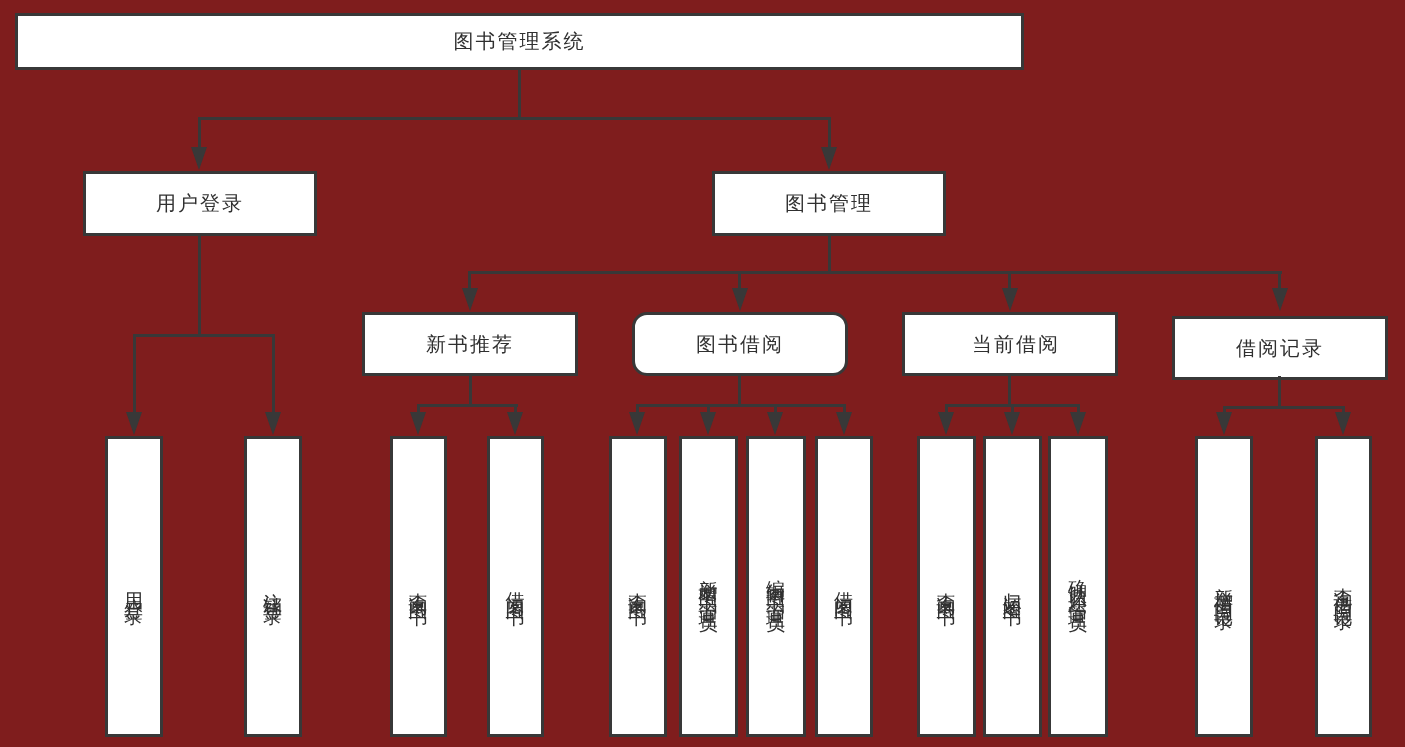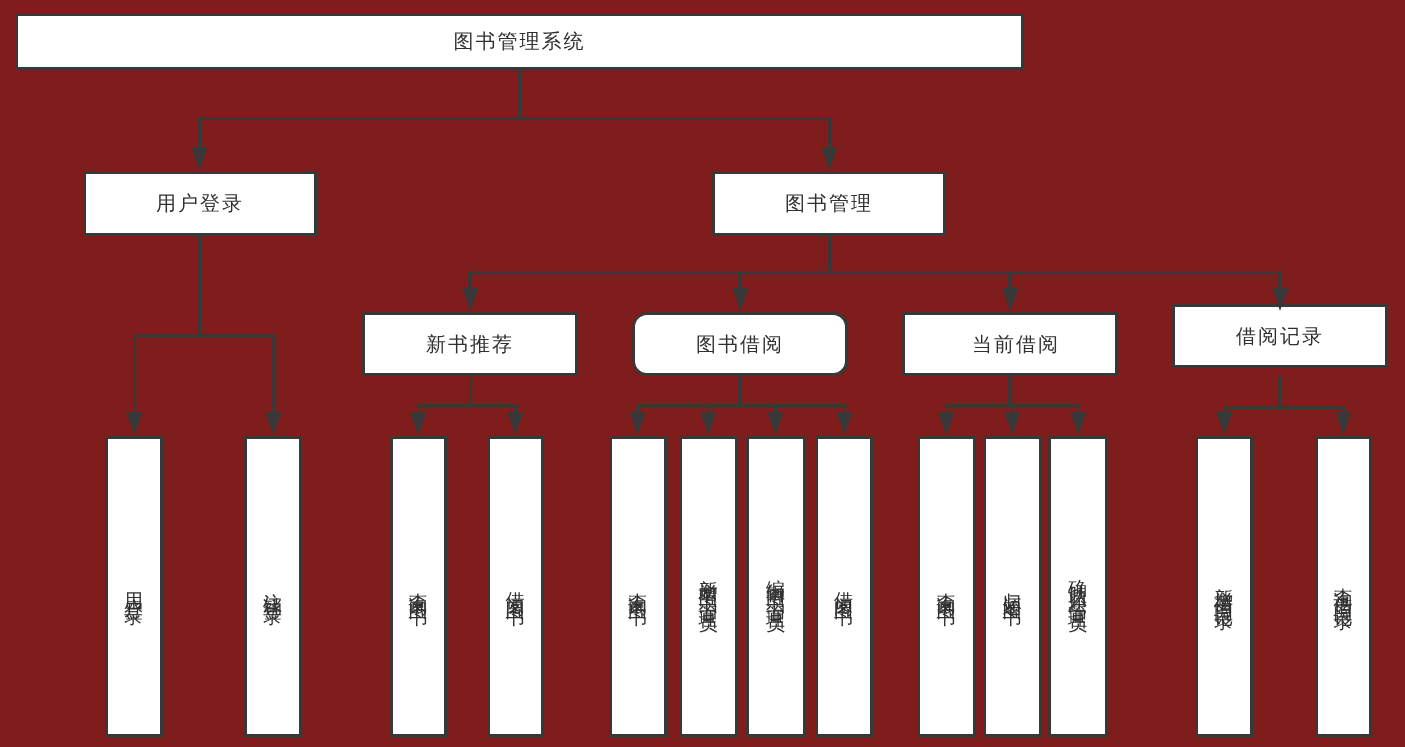--- a/index.html
+++ b/index.html
@@ -75,21 +75,21 @@
   </div>
 
   <div class="node" style="left:632px; top:312px; width:216px; height:64px;border-radius:15px;">
     <span>图书借阅</span>
   </div>
 
   <div class="node" style="left:902px; top:312px; width:216px; height:64px;padding-left:12px;">
     <span>当前借阅</span>
   </div>
 
-  <div class="node" style="left:1172px; top:304px; width:216px; height:64px;">
+  <div class="node" style="left:1172px; top:316px; width:216px; height:64px;">
     <span>借阅记录</span>
   </div>
 
   <div class="node leaf" style="left:105px; top:436px; width:58px; height:301px;">
     <span class="vtext">用户登录</span>
   </div>
 
   <div class="node leaf" style="left:244px; top:436px; width:58px; height:301px;">
     <span class="vtext">注销登录</span>
   </div>

